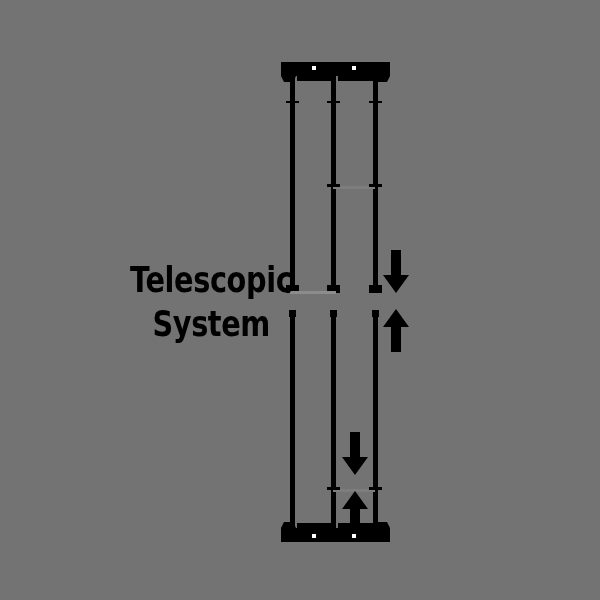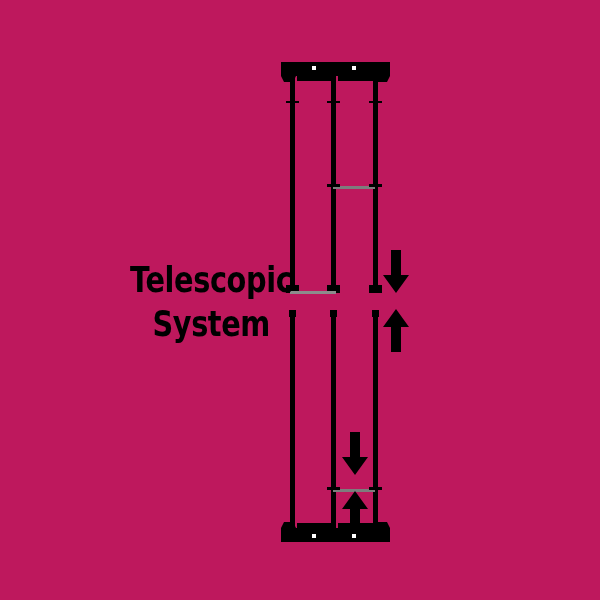--- a/index.html
+++ b/index.html
@@ -10,21 +10,21 @@
   body {
     width: 600px;
     height: 600px;
     overflow: hidden;
     font-family: "Liberation Sans", sans-serif;
   }
   #stage {
     position: relative;
     width: 600px;
     height: 600px;
-    background: #be185d;
+    background: #737373;
   }
   #diagram-svg {
     position: absolute;
     left: 0;
     top: 0;
     width: 600px;
     height: 600px;
     display: block;
   }
   .label-block {

